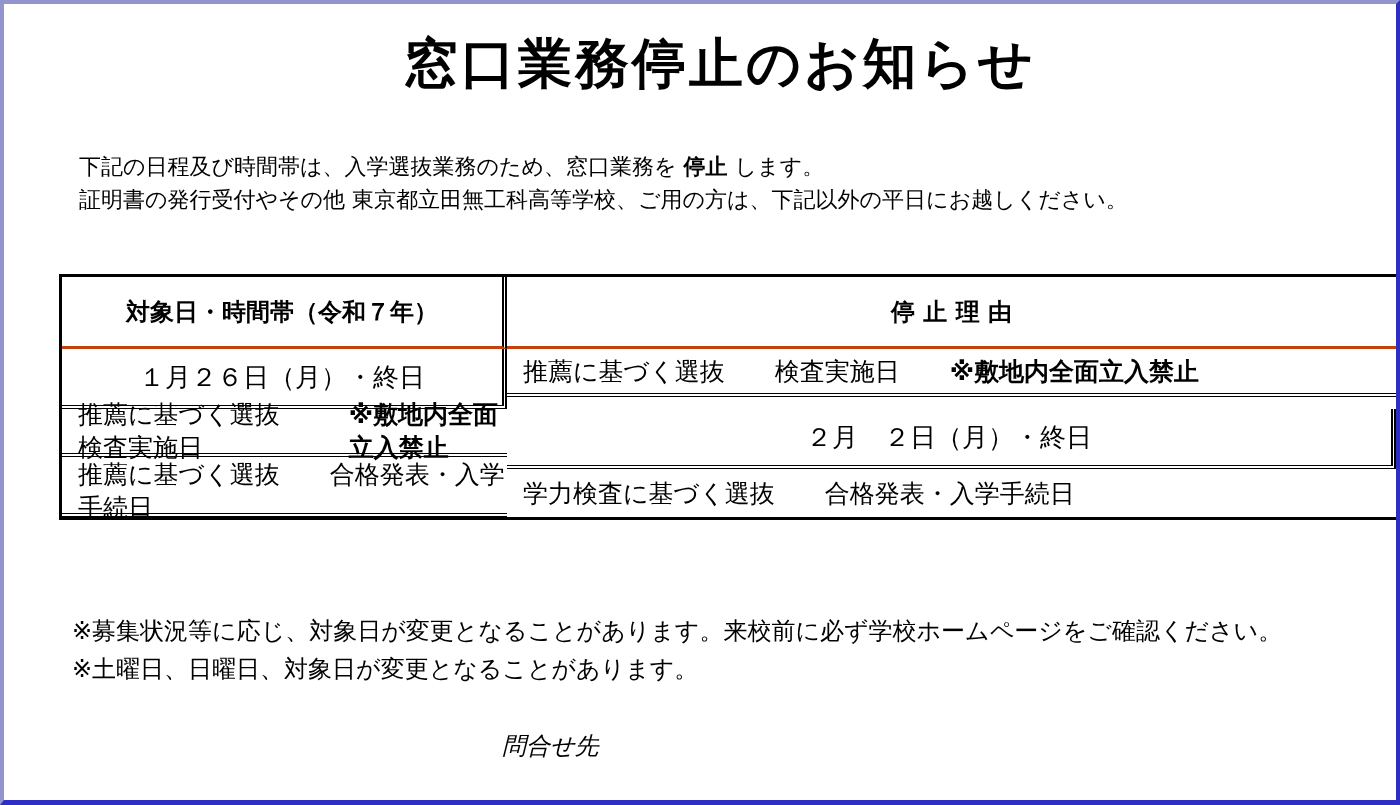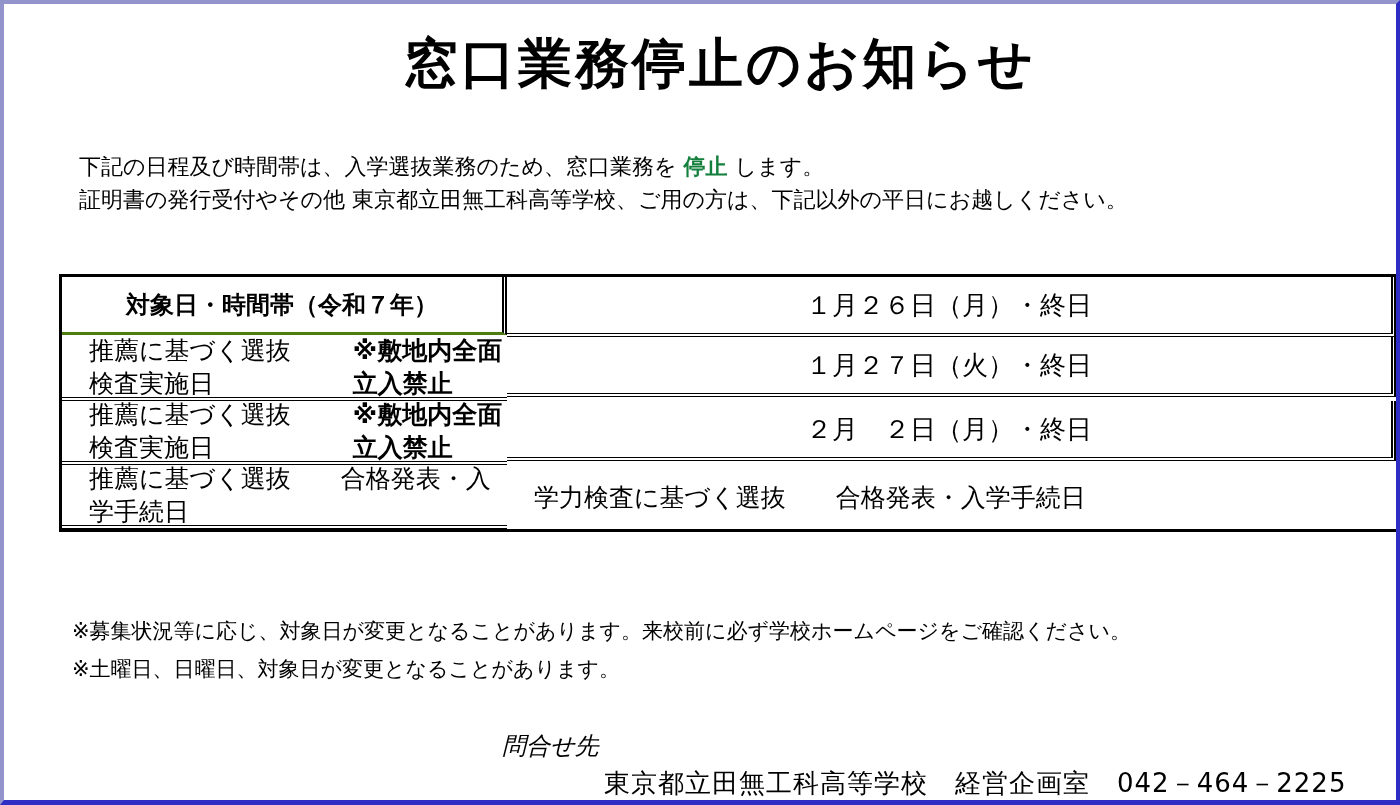--- a/index.html
+++ b/index.html
@@ -22,58 +22,58 @@
     text-align:center;
     font-size:54px; font-weight:900;
     letter-spacing:3px;
     margin-left:40px;
   }
 
   .intro {
     position:absolute; top:146px; left:75px; right:30px;
     font-size:22px; line-height:33px;
   }
-  .stop-red { color:#15803d; font-weight:bold; }
+  .stop-red { color:#000000; font-weight:bold; }
 
   .notice-table {
     position:absolute; top:270px; left:55px; right:0;
     display:grid;
     grid-template-columns:445px 1fr;
     border:3px solid #000;
     border-right:none;
     background:#fff;
   }
   .cell {
     display:flex; align-items:center;
     background:#fff;
   }
   .cell.head {
-    height:58px;
+    height:72px;
     justify-content:center;
     font-weight:bold; font-size:24px;
-    border-bottom:3px solid #4d7c0f;
+    border-bottom:3px solid #c2410c;
   }
   .cell.date {
     height:60px;
     justify-content:center;
     font-size:26px;
   }
   .cell.reason {
-    height:64px;
+    height:48px;
     justify-content:flex-start;
-    padding-left:27px;
+    padding-left:16px;
     font-size:25px;
   }
   .col-left { border-right:5px double #000; }
   .row-sep { border-bottom:4px double #000; }
   .reason-bold { font-weight:bold; }
 
   .notes {
     position:absolute; top:608px; left:68px; right:30px;
-    font-size:21px; line-height:38px;
+    font-size:24px; line-height:38px;
   }
 
   .contact-label {
     position:absolute; top:726px; left:498px;
     font-size:24px;
     font-style:italic;
   }
   .contact-info {
     position:absolute; top:762px; left:600px;
     font-size:26px;
@@ -87,28 +87,28 @@
 
   <h1 class="title">窓口業務停止のお知らせ</h1>
 
   <div class="intro">
     <div><span>下記の日程及び時間帯は、入学選抜業務のため、窓口業務を </span><span class="stop-red">停止</span><span> します。</span></div>
     <div>証明書の発行受付やその他 東京都立田無工科高等学校、ご用の方は、下記以外の平日にお越しください。</div>
   </div>
 
   <div class="notice-table">
     <div class="cell head col-left">対象日・時間帯（令和７年）</div>
+    <div class="cell head">停 止 理 由</div>
 
     <div class="cell date col-left row-sep">１月２６日（月）・終日</div>
     <div class="cell reason row-sep">
         <span>推薦に基づく選抜　　検査実施日　　</span>
         <span class="reason-bold">※敷地内全面立入禁止</span>
       </div>
 
-    <div class="cell date col-left row-sep">１月２７日（火）・終日</div>
     <div class="cell reason row-sep">
         <span>推薦に基づく選抜　　検査実施日　　</span>
         <span class="reason-bold">※敷地内全面立入禁止</span>
       </div>
 
     <div class="cell date col-left row-sep">２月　２日（月）・終日</div>
     <div class="cell reason row-sep">
         <span>推薦に基づく選抜　　合格発表・入学手続日</span>
         <span class="reason-bold"></span>
       </div>
@@ -118,15 +118,14 @@
         <span class="reason-bold"></span>
       </div>
   </div>
 
   <div class="notes">
     <div>※募集状況等に応じ、対象日が変更となることがあります。来校前に必ず学校ホームページをご確認ください。</div>
     <div>※土曜日、日曜日、対象日が変更となることがあります。</div>
   </div>
 
   <div class="contact-label">問合せ先</div>
-  <div class="contact-info">東京都立田無工科高等学校　経営企画室　042－464－2225</div>
 
 </div>
 
 </body></html>

